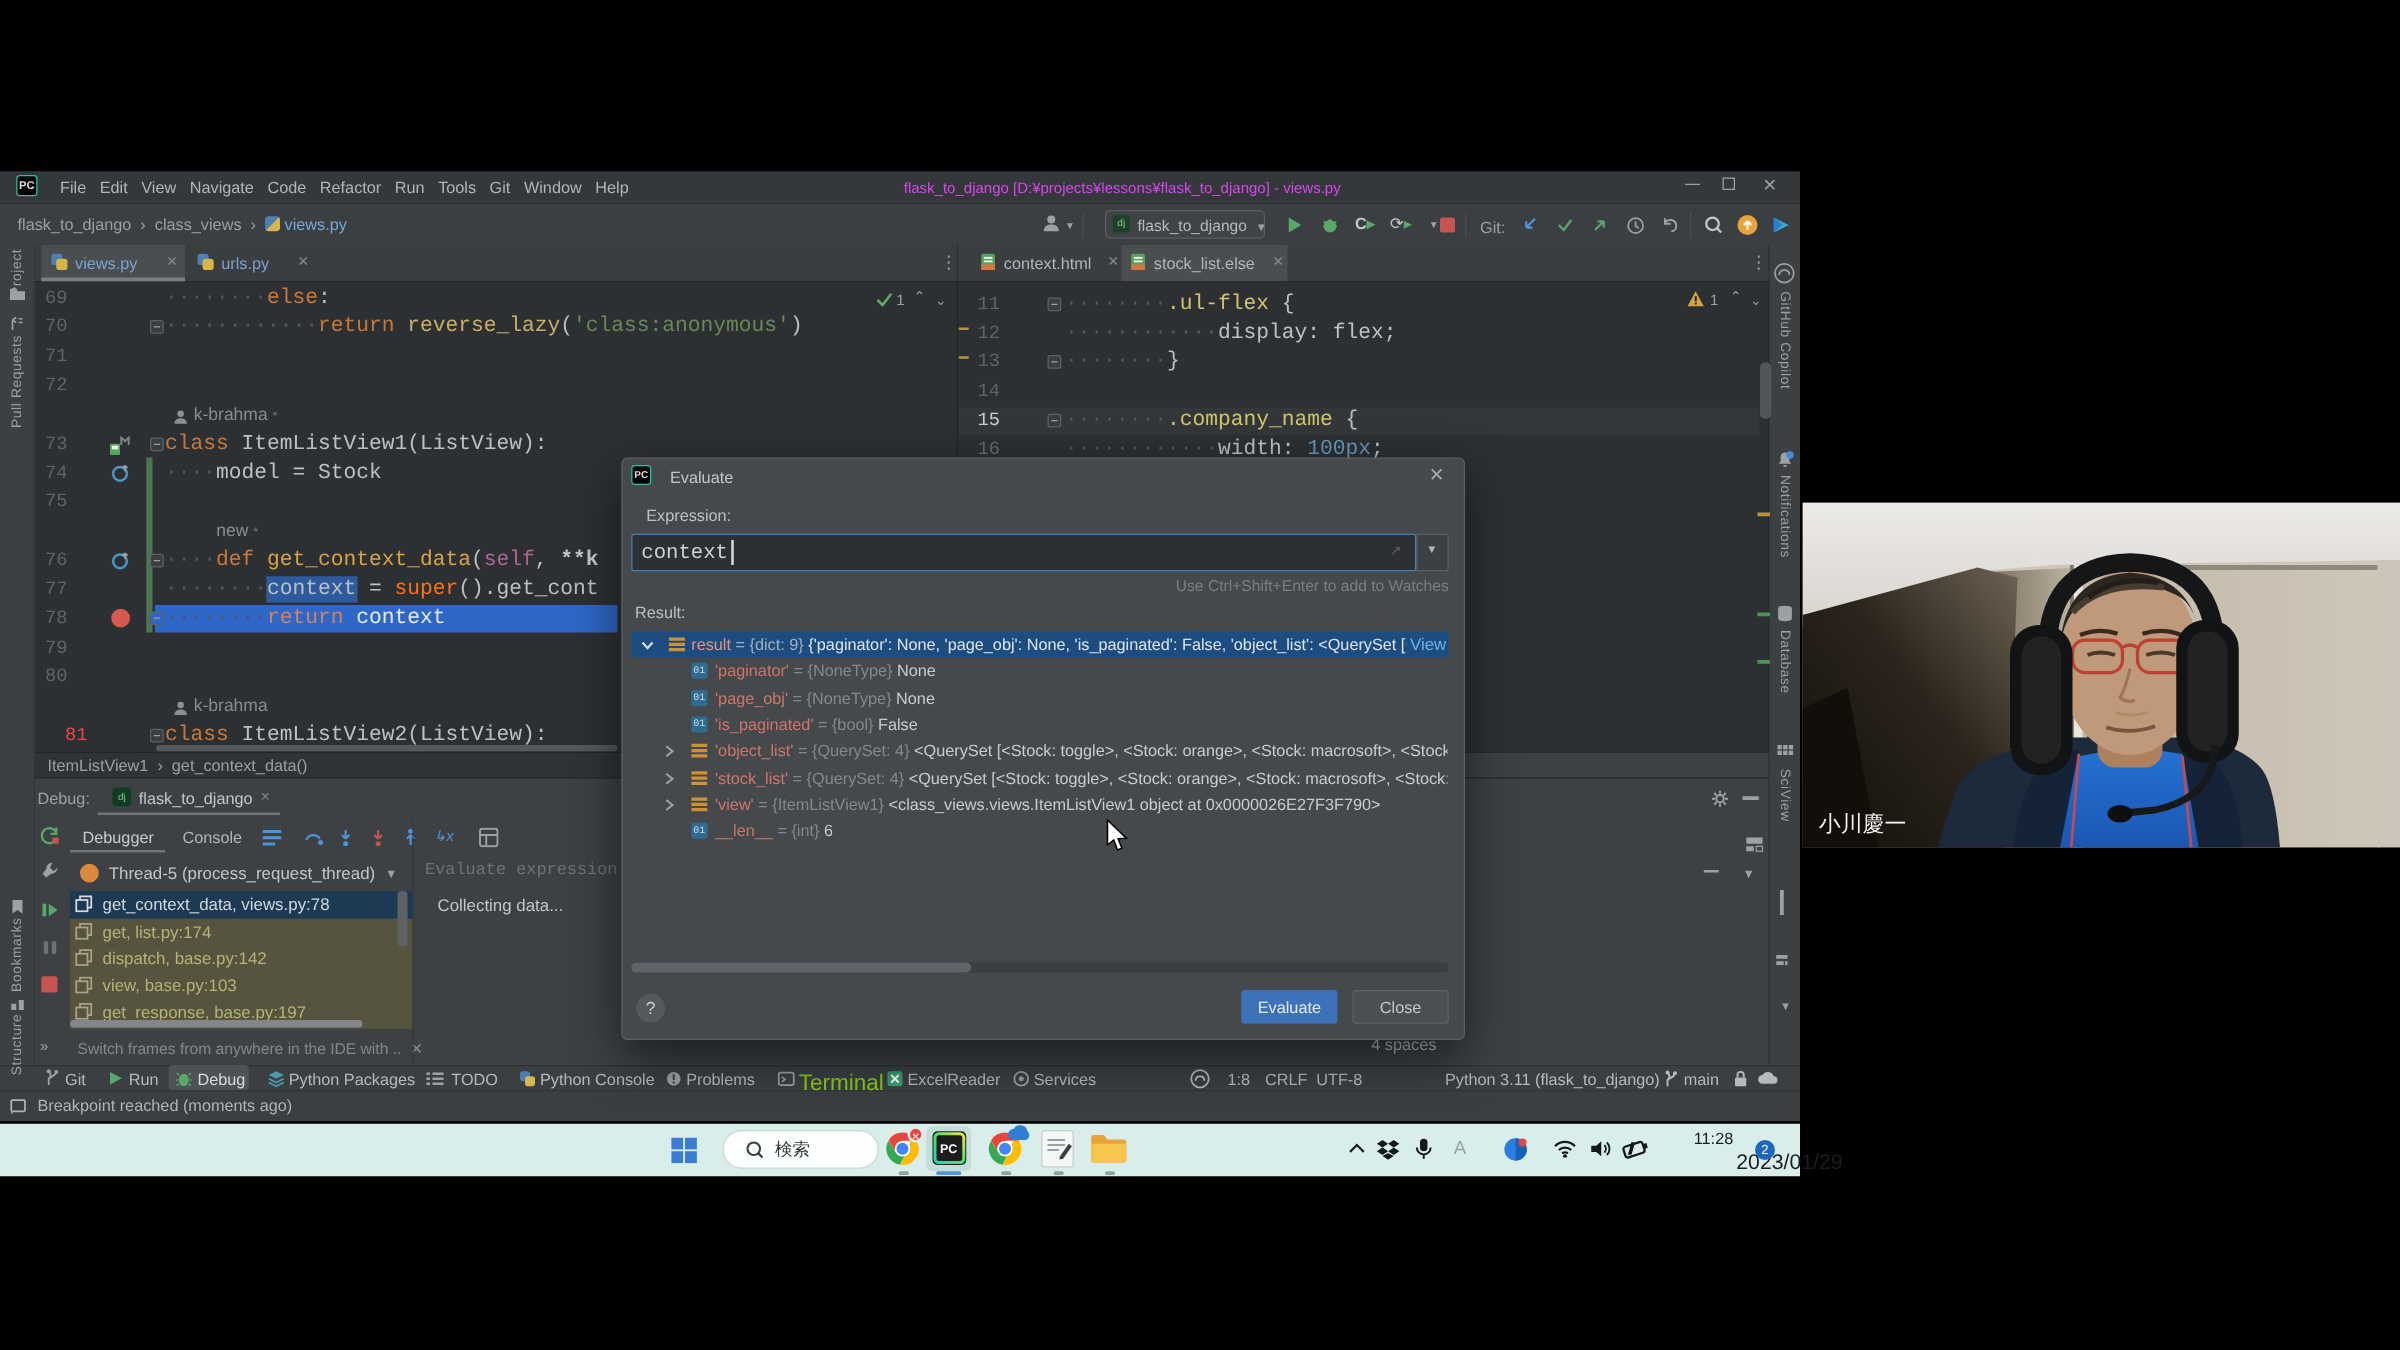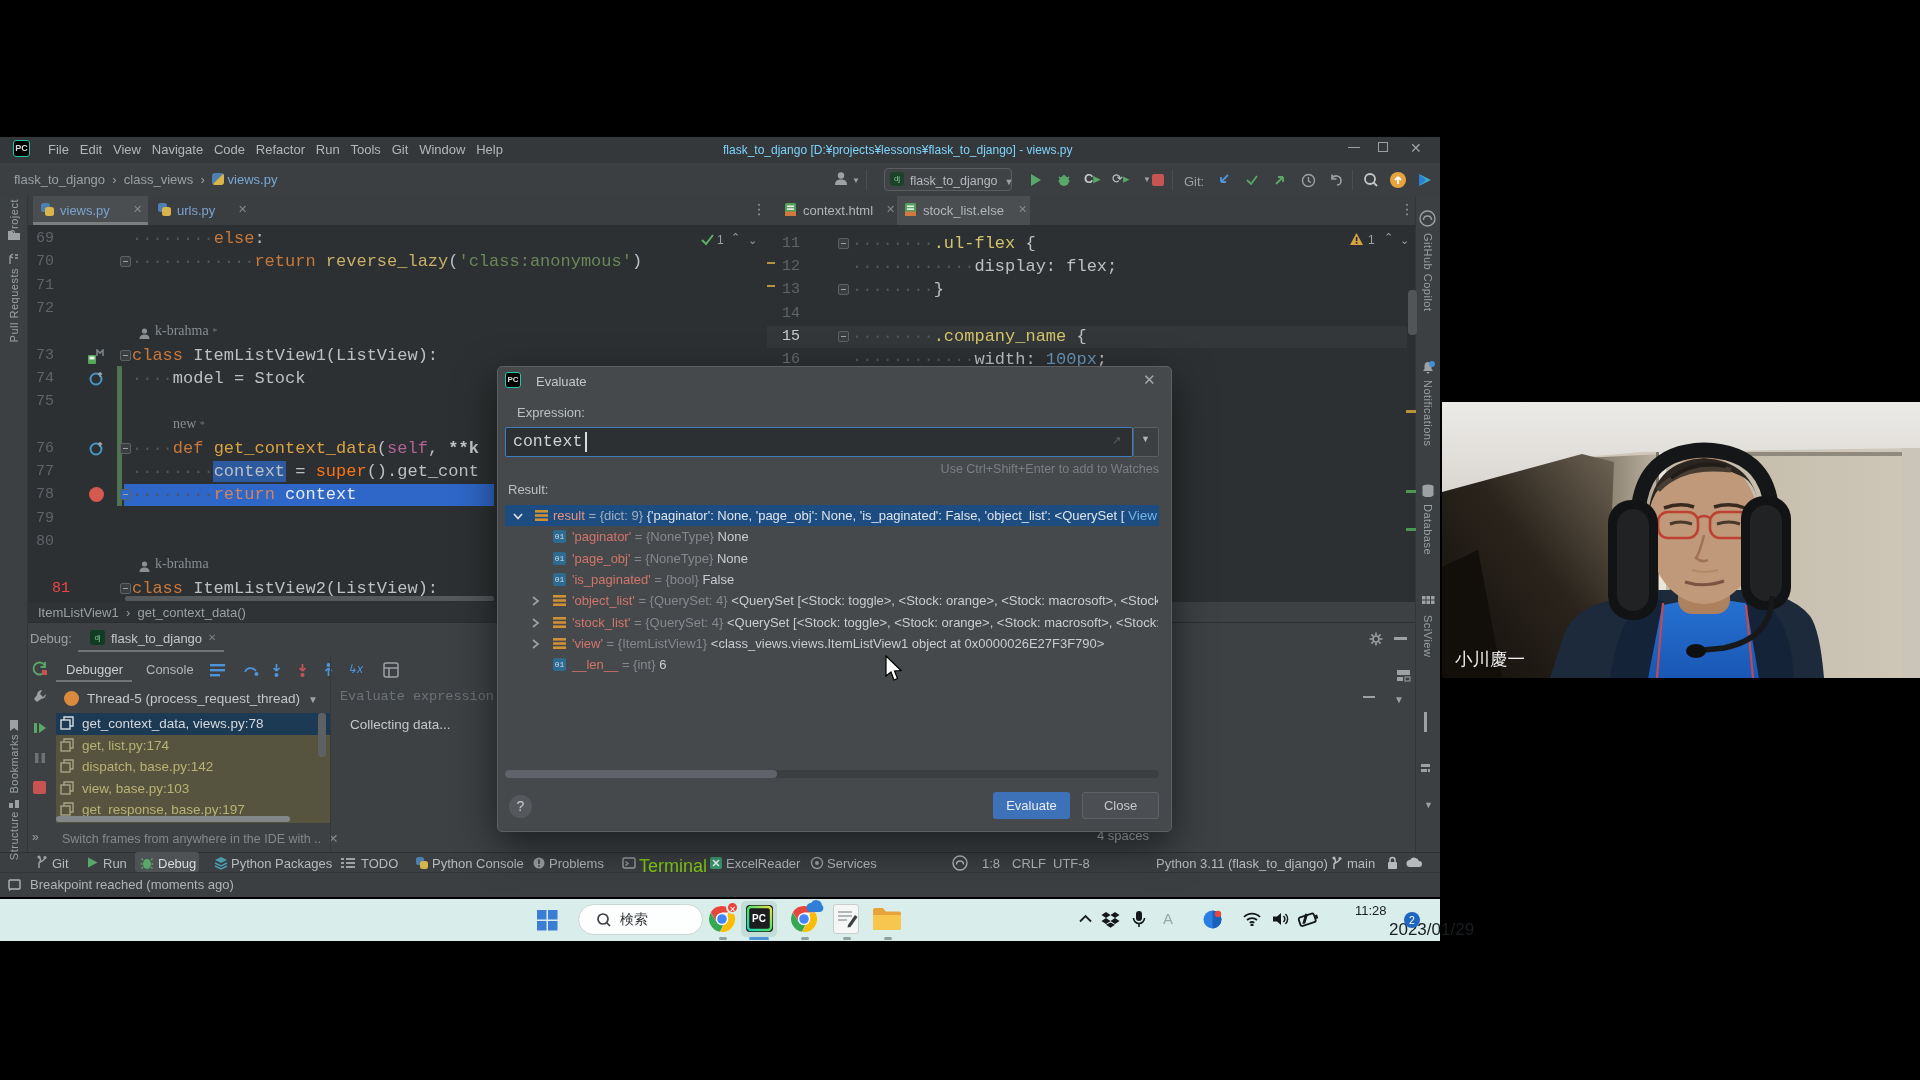--- a/index.html
+++ b/index.html
@@ -4,21 +4,21 @@
 <style>
 *{margin:0;padding:0;box-sizing:border-box}
 html,body{width:1920px;height:1080px;background:#000;overflow:hidden}
 body{font-family:"Liberation Sans",sans-serif;position:relative}
 .abs{position:absolute}
 .mono{font-family:"Liberation Mono",monospace}
 .num{color:#5f6468;font-family:"Liberation Mono",monospace;font-size:15px;line-height:23.3px;text-align:right;position:absolute;width:30px;z-index:3}
 .cl{font-family:"Liberation Mono",monospace;font-size:17px;line-height:23.3px;white-space:pre;color:#bcc0c3;position:absolute}
 .kw{color:#c9783a}.fn{color:#d9a343}.str{color:#6a8759}.dots{color:#51565a}.selfc{color:#b06398}.numlit{color:#6897bb}.sel{color:#d2c46a}
 .ui{font-size:13px;color:#b6babd}
-.ann{font-family:Liberation Serif, serif;font-size:14px;color:#878d91;position:absolute}
+.ann{font-family:Liberation Sans, sans-serif;font-size:14px;color:#878d91;position:absolute}
 .menu{font-size:13px;color:#b2b6b9}
 .crumb{font-size:13px;color:#9ba0a3}
 .vlabel{writing-mode:vertical-rl;font-size:11px;color:#9ba0a3;letter-spacing:0.5px;position:absolute}
 .fold{position:absolute;width:11px;height:11px;border:1px solid #5d6164;border-radius:2px;background:#3a3e41}
 .fold:before{content:"";position:absolute;left:2px;top:4px;width:5px;height:1px;background:#9da1a4}
 </style>
 </head>
 <body>
 
 <div class="abs" style="left:0px;top:137px;width:1440px;height:26px;background:#34383a"></div>
@@ -43,21 +43,21 @@
 <div class="abs" style="left:28px;top:622px;width:1387px;height:230px;background:#3d4144;border-top:1px solid #2b2f31"></div>
 
 <div class="abs" style="left:0px;top:852px;width:1440px;height:20px;background:#3b3f42;border-top:1px solid #2e3234"></div>
 
 <div class="abs" style="left:0px;top:872px;width:1440px;height:25px;background:#3b3f42;border-top:1px solid #333739"></div>
 
 <div class="abs" style="left:0px;top:899px;width:1440px;height:42px;background:#d9eeeb"></div>
 
 <div class="abs" style="left:13px;top:140px;width:17px;height:17px;background:#000;border:1.5px solid #21c6a8;border-radius:3px;color:#ddd;font-size:9px;font-weight:bold;text-align:center;line-height:14px">PC</div>
 <div class="abs menu" style="left:48px;top:142px">File&nbsp;&nbsp;&nbsp;Edit&nbsp;&nbsp;&nbsp;View&nbsp;&nbsp;&nbsp;Navigate&nbsp;&nbsp;&nbsp;Code&nbsp;&nbsp;&nbsp;Refactor&nbsp;&nbsp;&nbsp;Run&nbsp;&nbsp;&nbsp;Tools&nbsp;&nbsp;&nbsp;Git&nbsp;&nbsp;&nbsp;Window&nbsp;&nbsp;&nbsp;Help</div>
-<div class="abs" style="left:723px;top:143px;font-size:12px;color:#7dd3fc">flask_to_django [D:¥projects¥lessons¥flask_to_django] - views.py</div>
+<div class="abs" style="left:723px;top:143px;font-size:12px;color:#d946ef">flask_to_django [D:¥projects¥lessons¥flask_to_django] - views.py</div>
 <div class="abs" style="left:1348px;top:147px;width:12px;height:1px;background:#9da1a4"></div>
 <div class="abs" style="left:1378px;top:142px;width:10px;height:10px;border:1px solid #9da1a4"></div>
 <div class="abs" style="left:1410px;top:140px;font-size:14px;color:#9da1a4">✕</div>
 
 <div class="abs crumb" style="left:14px;top:172px">flask_to_django&nbsp;&nbsp;›&nbsp;&nbsp;class_views&nbsp;&nbsp;›&nbsp;&nbsp;<span style="display:inline-block;width:12px;height:12px;vertical-align:-1px;background:linear-gradient(135deg,#4e7fb0 48%,#d8b44c 52%);border-radius:3px"></span>&nbsp;<span style="color:#77a7d6">views.py</span></div>
 
 <svg class="abs" style="left:833px;top:170px" width="18" height="18">
     <circle cx="8" cy="5.5" r="3.2" fill="#9da1a4"></circle>
     <path d="M2 15 C2 10.5 5 9.5 8 9.5 C11 9.5 14 10.5 14 15 Z" fill="#9da1a4"></path>
   </svg>

